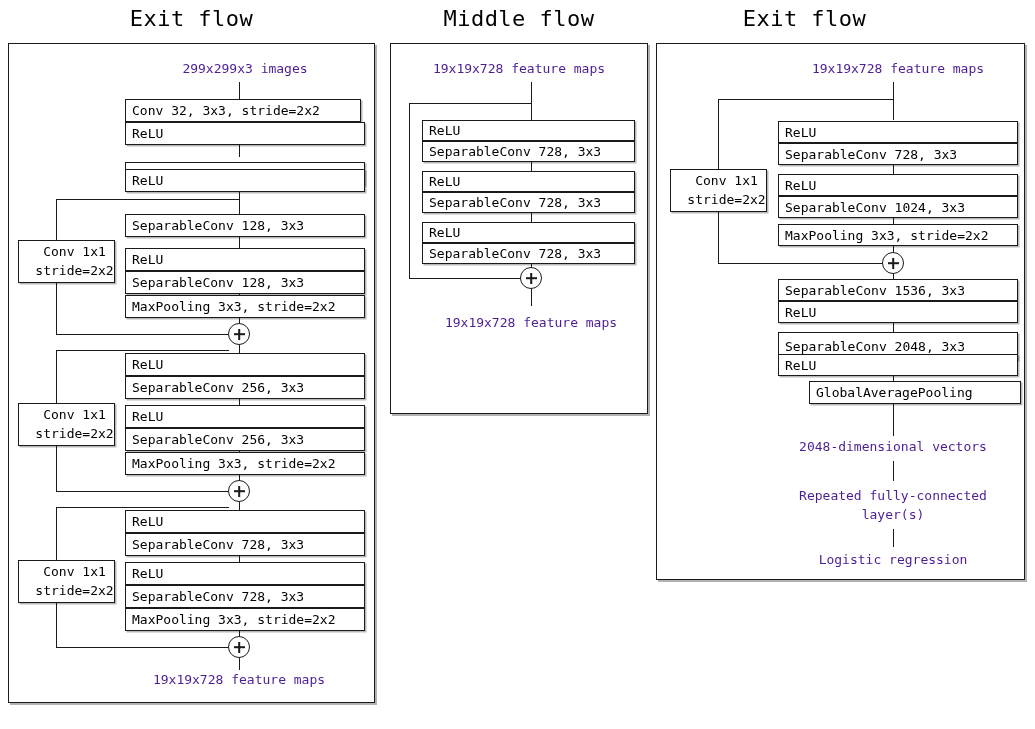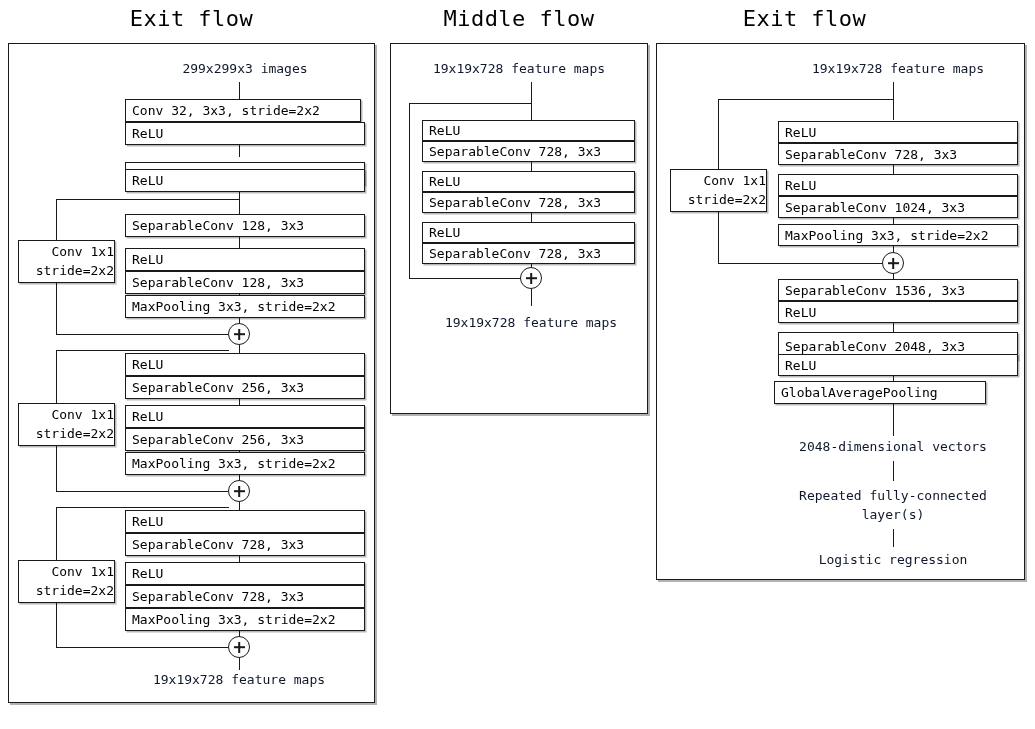--- a/index.html
+++ b/index.html
@@ -44,29 +44,29 @@
     display: flex;
     align-items: center;
     padding-left: 6px;
     white-space: nowrap;
     box-shadow: 1.5px 1.5px 0 0 rgba(0,0,0,0.28);
   }
   .layer.two-line {
     display: flex;
     flex-direction: column;
     justify-content: center;
-    align-items: flex-end;
+    align-items: center;
     padding-left: 16px;
     line-height: 1.45;
   }
   
   .txt {
     position: absolute;
     font-size: 13px;
-    color: #0f172a;
+    color: #4c1d95;
     white-space: nowrap;
     line-height: 1.45;
     text-align: center;
   }
   
   .vline {
     position: absolute;
     width: 0;
     border-left: 1.6px solid #1a1a1a;
   }
@@ -258,21 +258,21 @@
   <div class="vline" style="left:893px; top:274px; height:6px;"></div>
 
   <div class="layer" style="left:778px; top:279px; width:240px; height:22px;">SeparableConv 1536, 3x3</div>
   <div class="layer" style="left:778px; top:301px; width:240px; height:22px;">ReLU</div>
   <div class="vline" style="left:893px; top:323px; height:9px;"></div>
 
   <div class="layer" style="left:778px; top:332px; width:240px; height:28px;">SeparableConv 2048, 3x3</div>
   <div class="layer" style="left:778px; top:354px; width:240px; height:22px;">ReLU</div>
   <div class="vline" style="left:893px; top:376px; height:6px;"></div>
 
-  <div class="layer" style="left:774px; top:381px; width:212px; height:23px;">GlobalAveragePooling</div>
+  <div class="layer" style="left:809px; top:381px; width:212px; height:23px;">GlobalAveragePooling</div>
   <div class="vline" style="left:893px; top:404px; height:32px;"></div>
 
   <div class="txt" style="left:773px; top:438px; width:240px;">2048-dimensional vectors</div>
 
   <div class="vline" style="left:893px; top:461px; height:20px;"></div>
 
   <div class="txt" style="left:773px; top:487px; width:240px;">
     <span>Repeated fully-connected</span><br>
     <span>layer(s)</span>
   </div>

